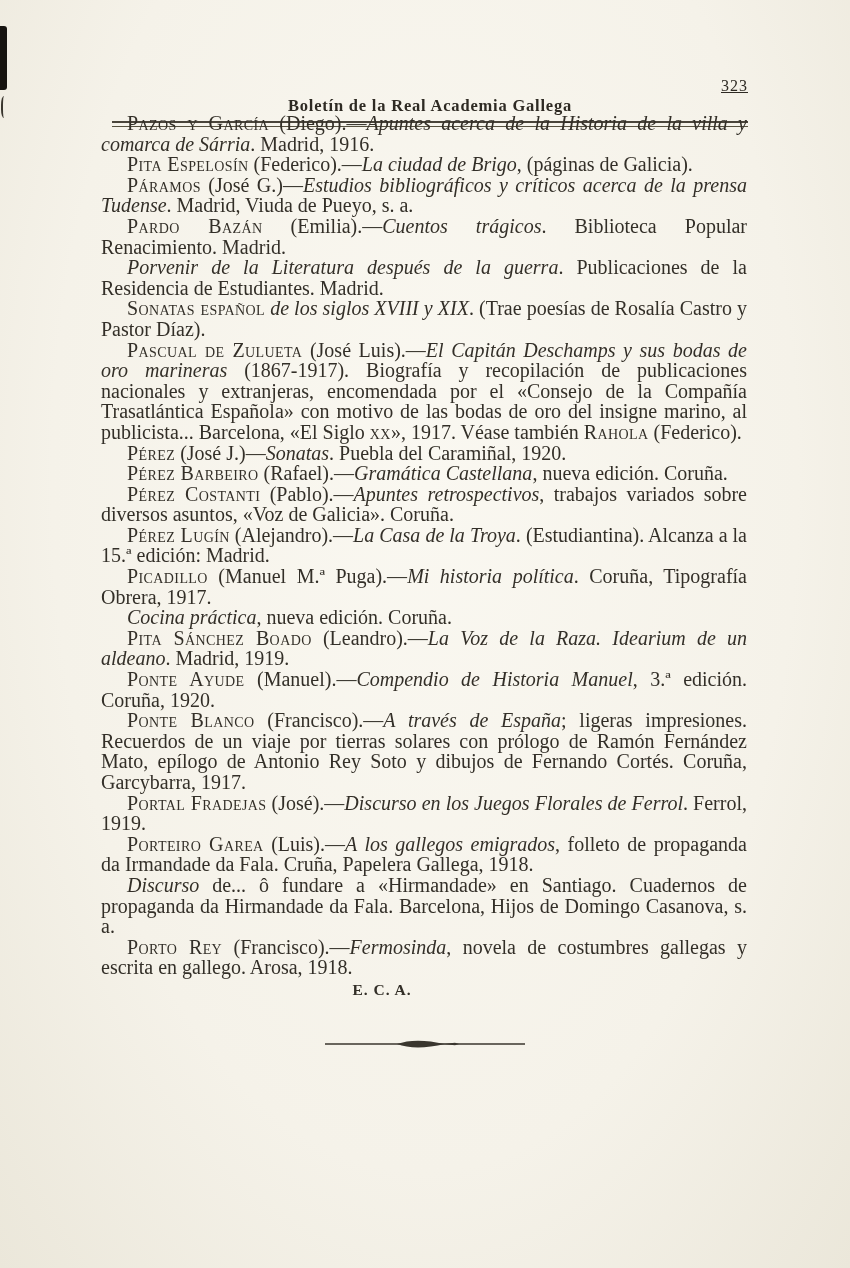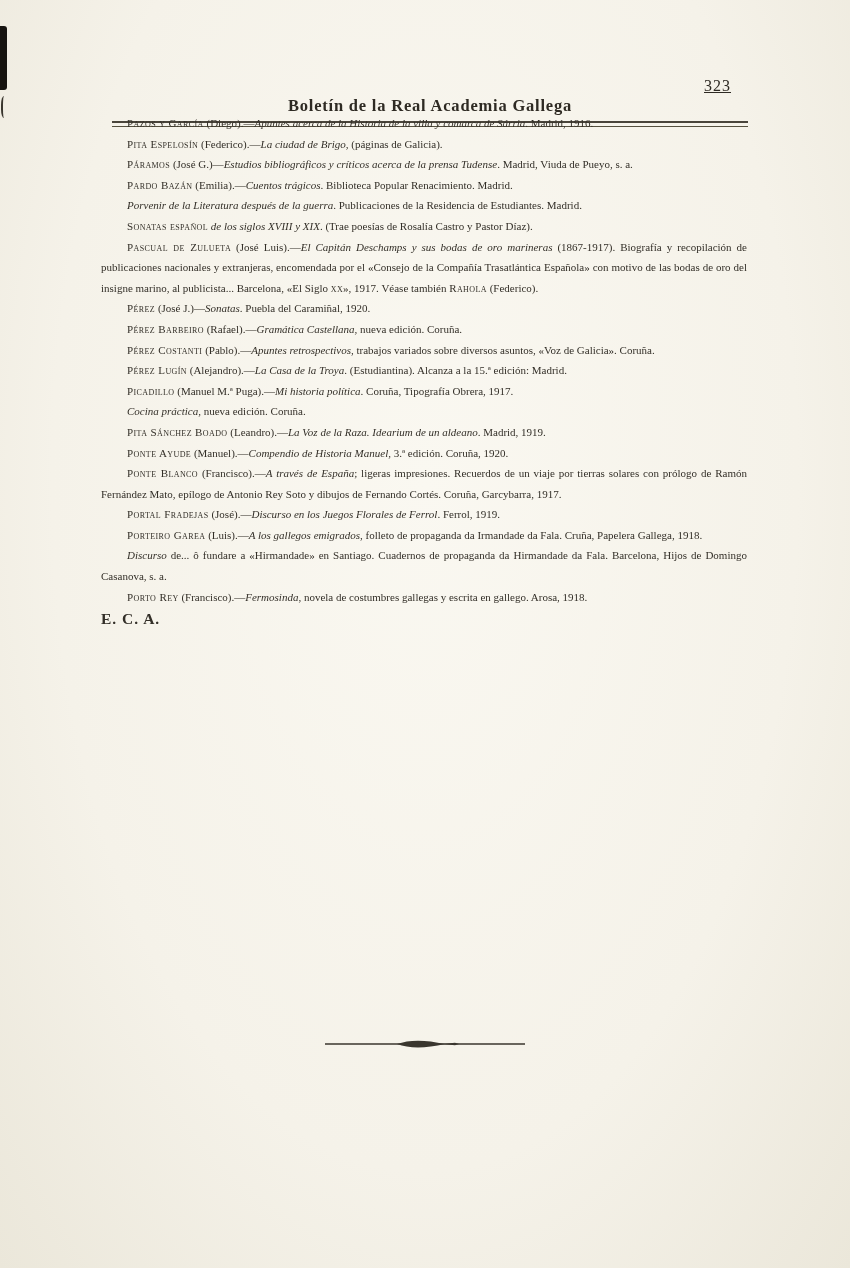--- a/index.html
+++ b/index.html
@@ -29,47 +29,47 @@
   }
   .running-title {
     text-align: center;
     font-weight: bold;
     font-size: 16.5px;
     letter-spacing: 0.8px;
     color: #2e2a23;
     margin-top: 20px;
   }
   .page-number {
-    position: absolute; right: 17px; top: 1px;
+    position: absolute; right: 0; top: 1px;
     font-size: 16px; letter-spacing: 1px; color: #2e2a23; text-decoration: underline;
   }
   .rule-double {
     margin-top: 5px; height: 3px;
     border-top: 2px solid #4a453b;
     border-bottom: 1px solid #55503f;
   }
 
   
   .text-block {
     position: absolute; left: 101px; top: 113px; width: 646px;
   }
   p.entry {
     margin: 0;
     text-indent: 26px;
     text-align: justify;
-    font-size: 11px;
+    font-size: 20px;
     line-height: 20.6px;
     color: #332f28;
   }
   .run-sc { font-variant: small-caps; letter-spacing: 0.4px; }
   .run-i  { font-style: italic; }
 
   .signature {
     margin-top: 3px;
-    text-align: left;
+    text-align: center;
     padding-right: 84px;
     font-size: 15.5px;
     letter-spacing: 1px;
     font-weight: bold;
   }
 
   
   .ornament {
     position: absolute; left: 0; top: 1038px; width: 850px;
     display: flex; justify-content: center;

